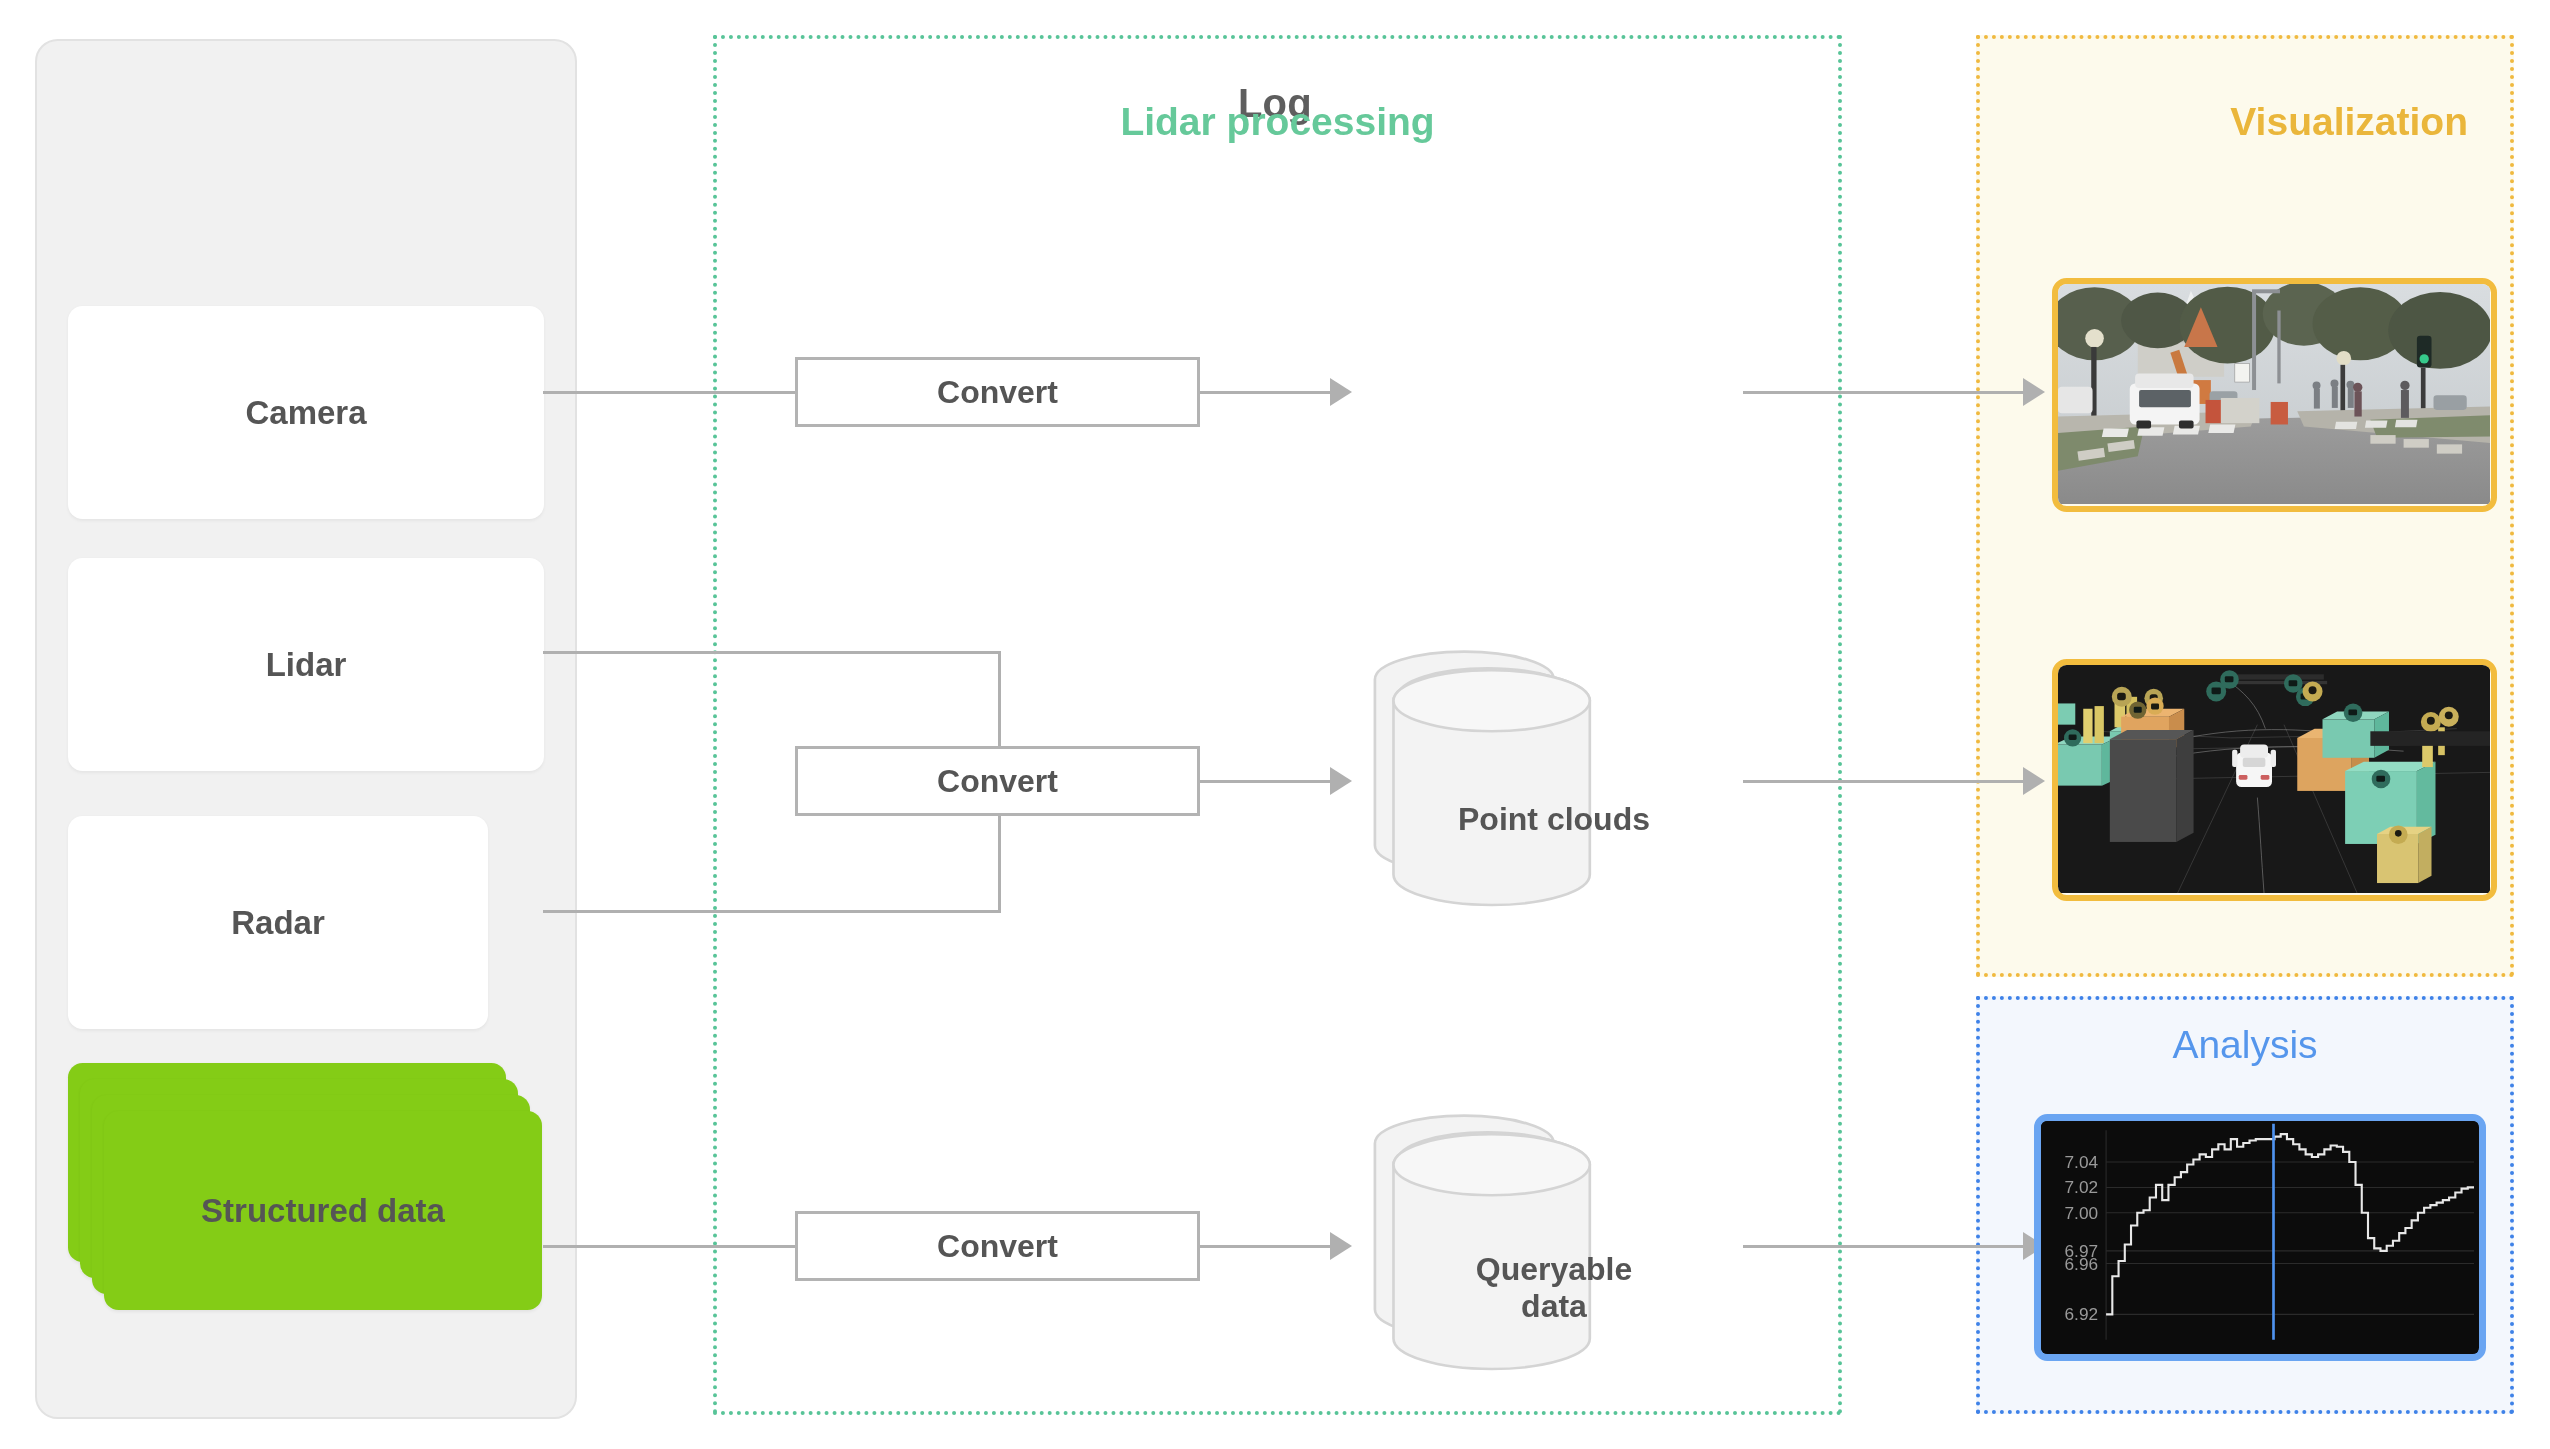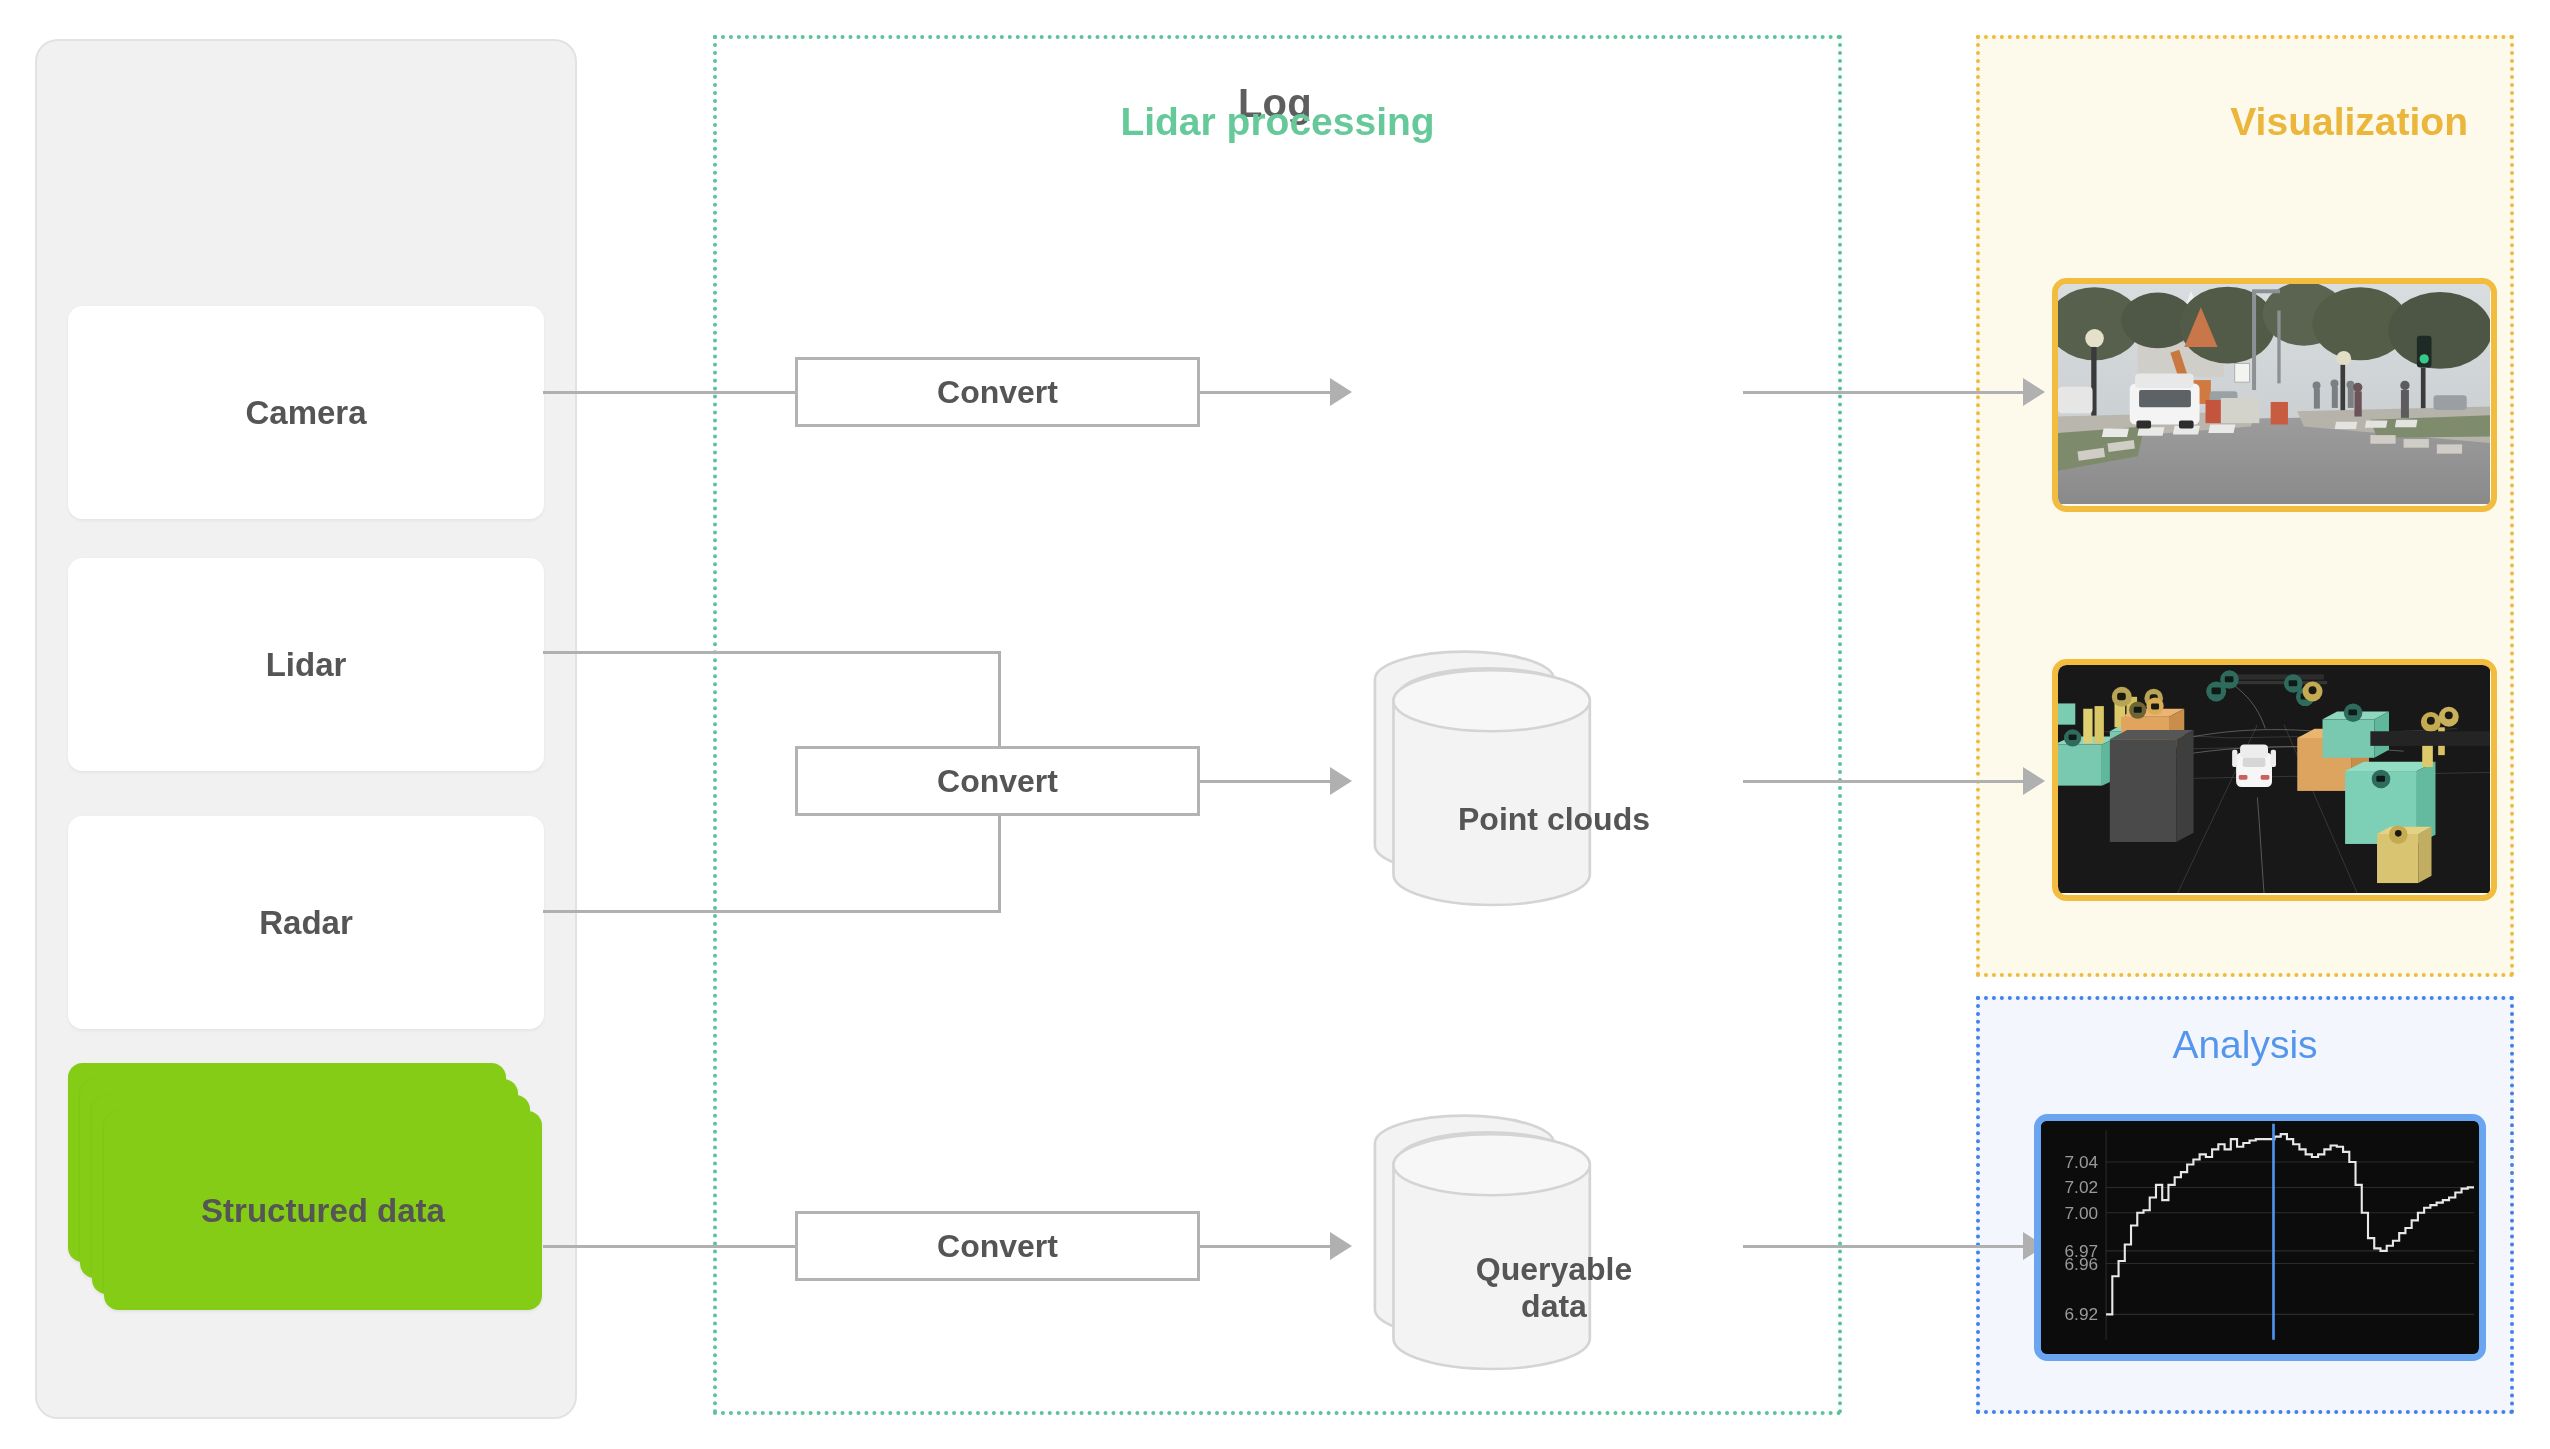--- a/index.html
+++ b/index.html
@@ -50,21 +50,21 @@
     display: flex;
     align-items: center;
     justify-content: center;
     font-size: 33px;
     font-weight: bold;
     color: #555555;
     box-sizing: border-box;
   }
   #log-card-camera { left: 68px; top: 306px; width: 476px; height: 213px; }
   #log-card-lidar  { left: 68px; top: 558px; width: 476px; height: 213px; }
-  #log-card-radar  { left: 68px; top: 816px; width: 476px; height: 213px; }
+  #log-card-radar  { left: 68px; top: 816px; width: 420px; height: 213px; }
 
   
   .stack-wrap { position: absolute; left: 68px; top: 1063px; width: 505px; height: 279px; }
   .stack-sheet {
     position: absolute;
     background: #84cc16;
     border-radius: 14.6px;
     box-shadow: 0 1.3px 3.3px rgba(0,0,0,0.06);
   }
   .stack-sheet.s1 { left: 0px;  top: 0px;  width: 438px; height: 199px; }

